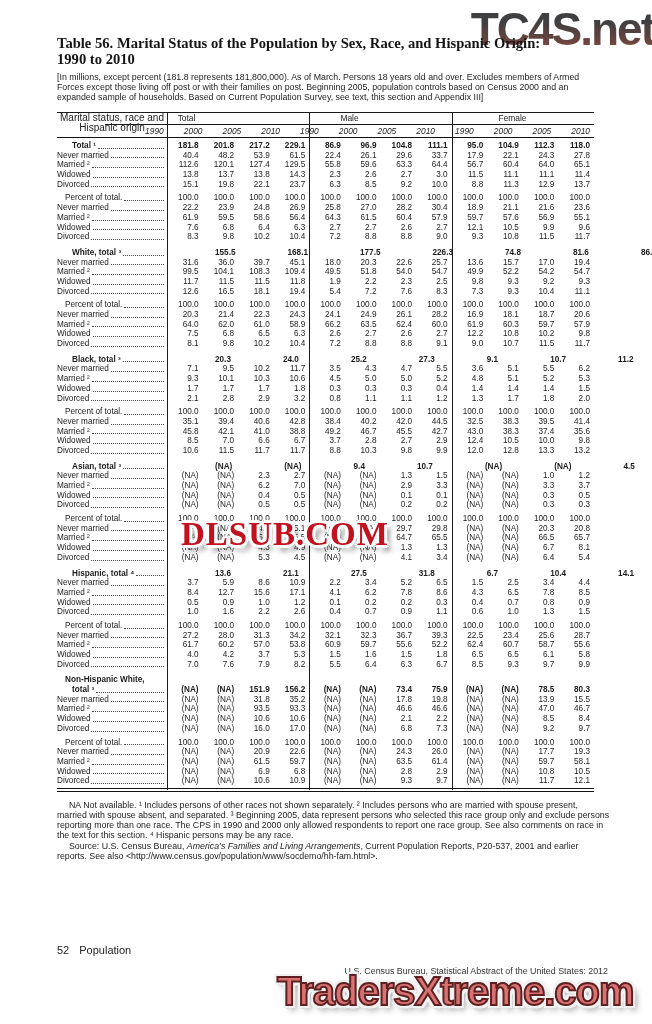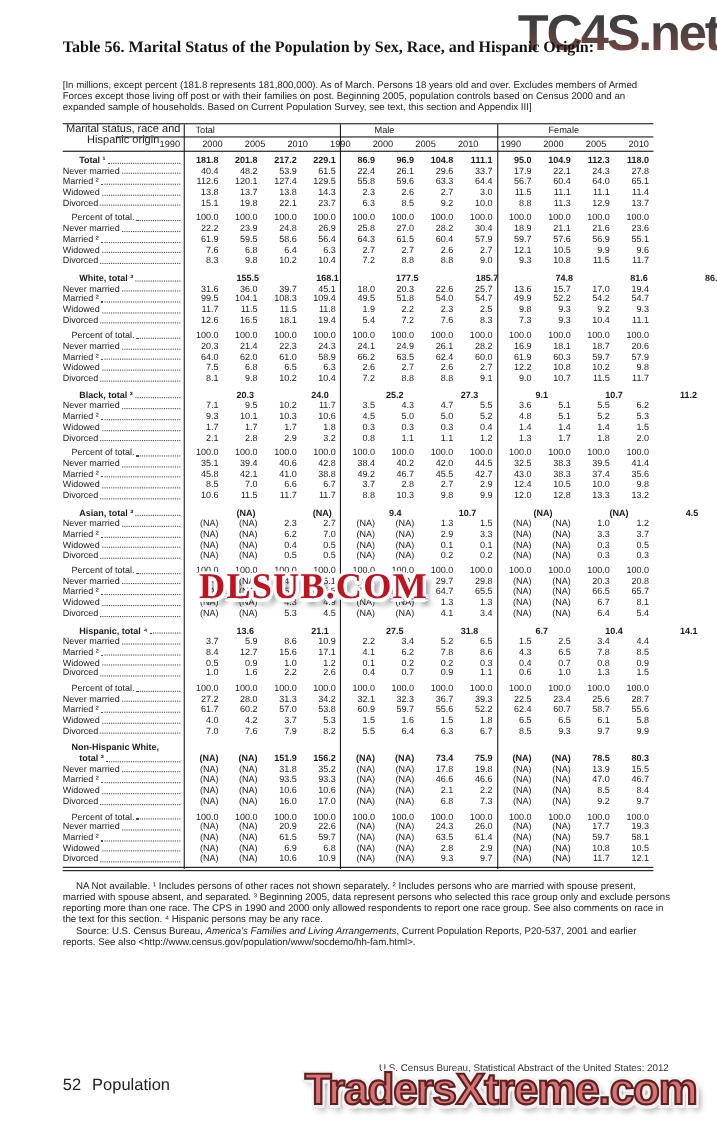--- a/index.html
+++ b/index.html
@@ -28,53 +28,54 @@
   
   .tbl{position:absolute;left:57px;top:112px;width:537px;border-top:1px solid #1b1b1b;}
   .vr{position:absolute;top:0;bottom:2px;width:1px;background:#1b1b1b;z-index:2;}
   .vr1{left:110px;}.vr2{left:252px;}.vr3{left:395px;}
   .thead{position:relative;border-bottom:1.5px solid #111;}
   .stub{position:absolute;left:0;top:0;width:110px;height:100%;display:flex;flex-direction:column;
         justify-content:flex-start;align-items:center;font-size:10px;line-height:9.6px;text-align:center;}
   .ghead{margin-left:48px;display:grid;grid-template-columns:repeat(3,1fr);
          border-bottom:1px solid #1b1b1b;height:10.5px;}
   .gname{text-align:center;font-size:8.4px;line-height:10.5px;}
-  .yrow{margin-left:72px;display:grid;grid-template-columns:repeat(12,1fr);height:12.5px;}
+  .yrow{margin-left:72px;display:grid;grid-template-columns:repeat(12,1fr);height:12.5px;font-style:italic;}
   .yr{font-size:8.4px;line-height:12.5px;text-align:right;padding-right:4px;}
   .tbody{position:relative;padding:3px 0 2px;}
   .trow{display:grid;grid-template-columns:110px repeat(12,1fr);height:9.7px;}
   .gap-pct{margin-top:4px;}
   .gap-sec{margin-top:6px;gap:48px;}
   .lab{display:flex;align-items:flex-end;overflow:hidden;}
   .lt{white-space:nowrap;font-size:8.2px;line-height:9.7px;}
   .leader{flex:1;min-width:4px;border-bottom:1.2px dotted #4a4a4a;margin:0 3px 2px 2px;}
   .val{font-size:8.2px;line-height:9.7px;text-align:right;padding-right:4px;white-space:nowrap;}
   .head .lt,.head .val,.h2a .lt{font-weight:700;}
   .head .lab{padding-left:15px;}
   .pct .lab{padding-left:8px;}
   .h2a .lab{padding-left:8px;}
   .dblrule{height:2px;border-top:1px solid #111;border-bottom:1px solid #111;}
   
   .fnotes{position:absolute;left:57px;top:800px;width:553px;font-size:8.8px;line-height:10.1px;color:#222;}
   .fnotes p{margin:0;text-indent:12px;}
   .fnotes p + p{margin-top:1px;}
   .credit{position:absolute;right:44px;top:966px;font-size:8.9px;color:#333;}
-  .pgfoot{position:absolute;left:57px;top:978px;font-size:15px;color:#222;}
+  .pgfoot{position:absolute;left:57px;top:944px;font-size:11px;color:#222;}
   .pgfoot .sp{display:inline-block;width:10px;}
   .em{font-style:italic;}
 </style>
 </head>
 <body>
 
 <div class="page">
 
   <div class="wm-top">TC4S.net</div>
 
   <div class="title">
     <div>Table 56. Marital Status of the Population by Sex, Race, and Hispanic Origin:</div>
+    <div>1990 to 2010</div>
   </div>
 
   <div class="note">[In millions, except percent (181.8 represents 181,800,000). As of March. Persons 18 years old and over. Excludes members of Armed Forces except those living off post or with their families on post. Beginning 2005, population controls based on Census 2000 and an expanded sample of households. Based on Current Population Survey, see text, this section and Appendix III]</div>
 
   <div class="tbl">
     <div class="vr vr1"></div>
     <div class="vr vr2"></div>
     <div class="vr vr3"></div>
 
     <div class="thead">
@@ -285,21 +286,21 @@
           <div class="val c11">11.7</div>
         </div>
         <div class="trow head gap-sec">
           <div class="lab">
             <div class="lt">White, total ³</div>
             <div class="leader"></div>
           </div>
           <div class="val c0">155.5</div>
           <div class="val c1">168.1</div>
           <div class="val c2">177.5</div>
-          <div class="val c3">185.7</div>
+          <div class="val c3">226.3</div>
           <div class="val c4">74.8</div>
           <div class="val c5">81.6</div>
           <div class="val c6">86.6</div>
           <div class="val c7">91.2</div>
           <div class="val c8">80.6</div>
           <div class="val c9">86.6</div>
           <div class="val c10">90.9</div>
           <div class="val c11">94.5</div>
         </div>
         <div class="trow item">

